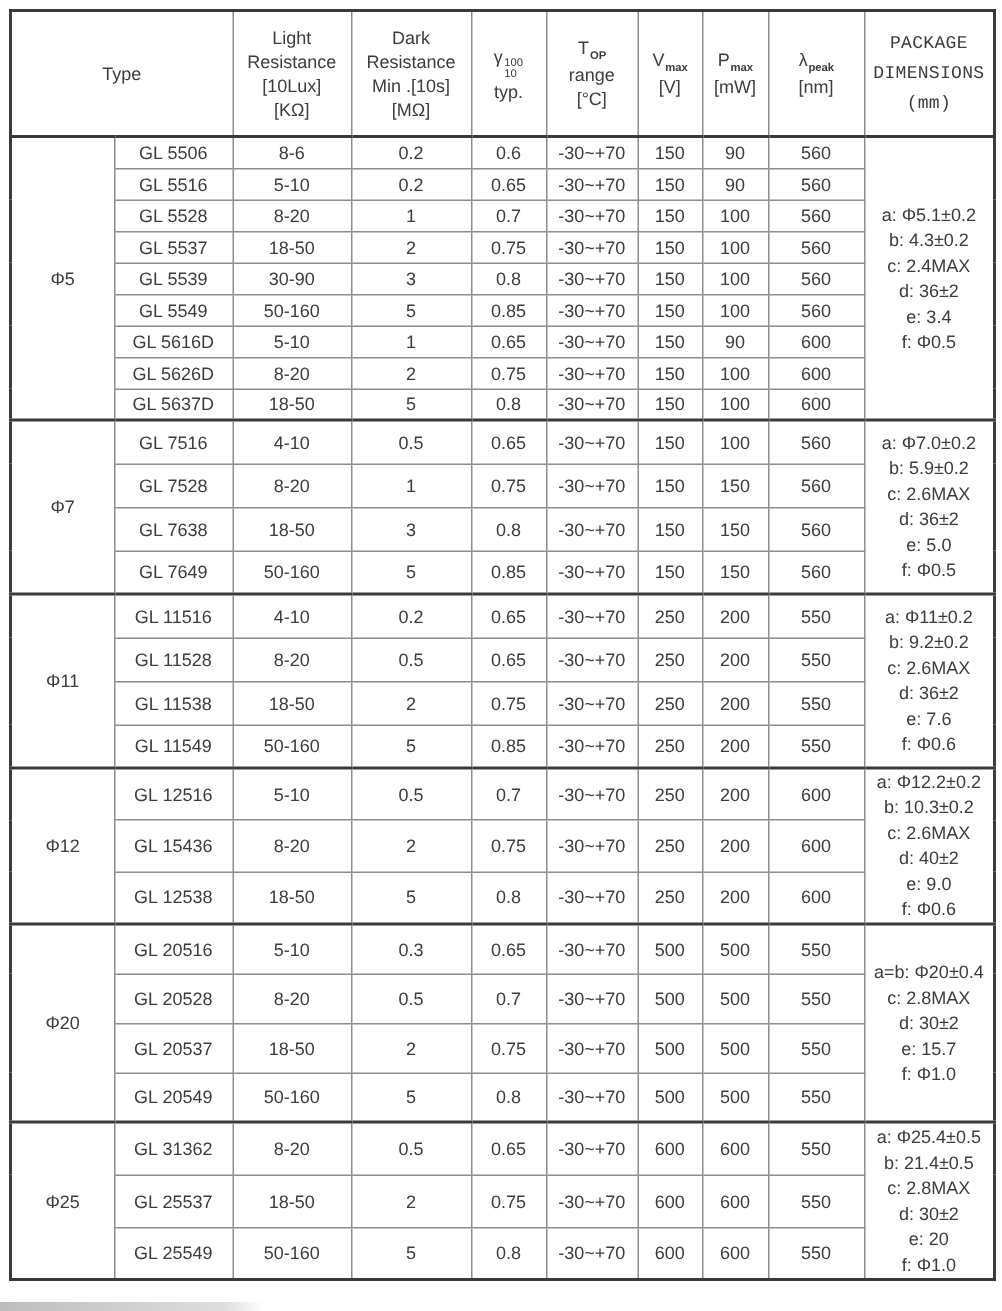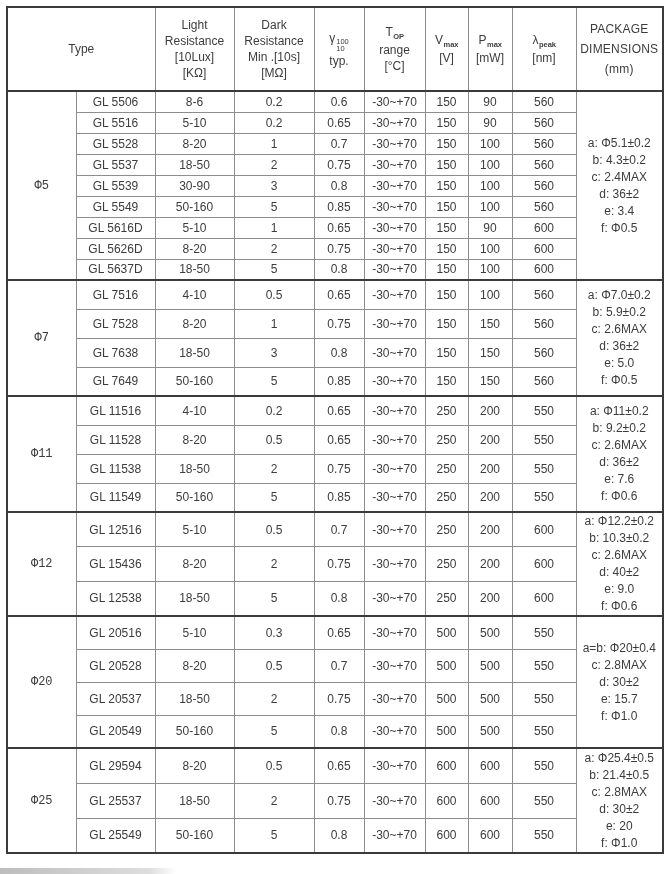--- a/index.html
+++ b/index.html
@@ -40,23 +40,23 @@
     white-space: nowrap;
   }
   tr.header-row { height: 84px; }
   tr.s0 { height: 21px; }
   tr.s1, tr.s2 { height: 29px; }
   tr.s3 { height: 31px; }
   tr.s4 { height: 33px; }
   tr.s5 { height: 35px; }
   tr.sec-top > td { border-top: 2px solid #3a3a3a; }
   th.hcell { font-size: 11.5px; line-height: 16px; }
-  th.hcell.pkg { line-height: 20px; letter-spacing: 0.2px; }
+  th.hcell.pkg { line-height: 20px; letter-spacing: 0.2px; font-family: Liberation Mono, monospace; }
   th.htype { font-size: 12px; }
-  td.group-cell { font-size: 12px; font-family: Liberation Mono, monospace; }
+  td.group-cell { font-size: 12px; }
   td.pkg-cell {
     text-align: left;
     padding-left: 7px;
     padding-right: 2px;
     font-size: 11.5px;
     line-height: 17px;
   }
   sub.sb {
     font-size: 7.5px;
     vertical-align: baseline;
@@ -363,21 +363,21 @@
             <td>50-160</td>
             <td>5</td>
             <td>0.8</td>
             <td>-30~+70</td>
             <td>500</td>
             <td>500</td>
             <td>550</td>
           </tr>
           <tr class="s5 sec-top">
             <td rowspan="3" class="group-cell">Φ25</td>
-            <td>GL 29594</td>
+            <td>GL 31362</td>
             <td>8-20</td>
             <td>0.5</td>
             <td>0.65</td>
             <td>-30~+70</td>
             <td>600</td>
             <td>600</td>
             <td>550</td>
             <td rowspan="3" class="pkg-cell">a:  Φ25.4±0.5<br>b:  21.4±0.5<br>c:  2.8MAX<br>d:  30±2<br>e:  20<br>f:  Φ1.0</td>
           </tr>
           <tr class="s5">

